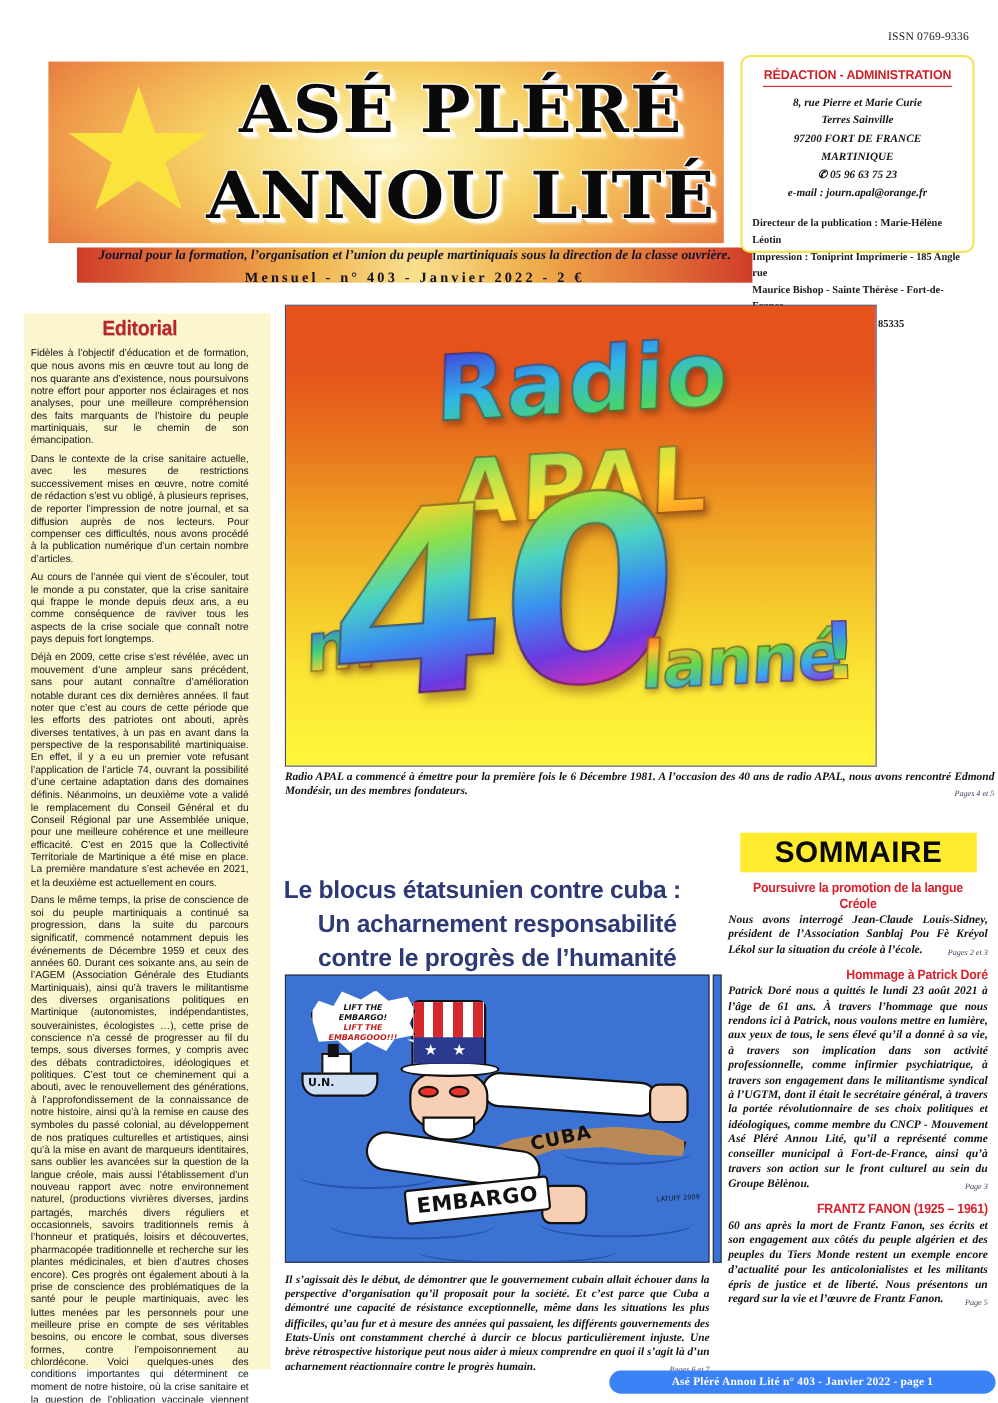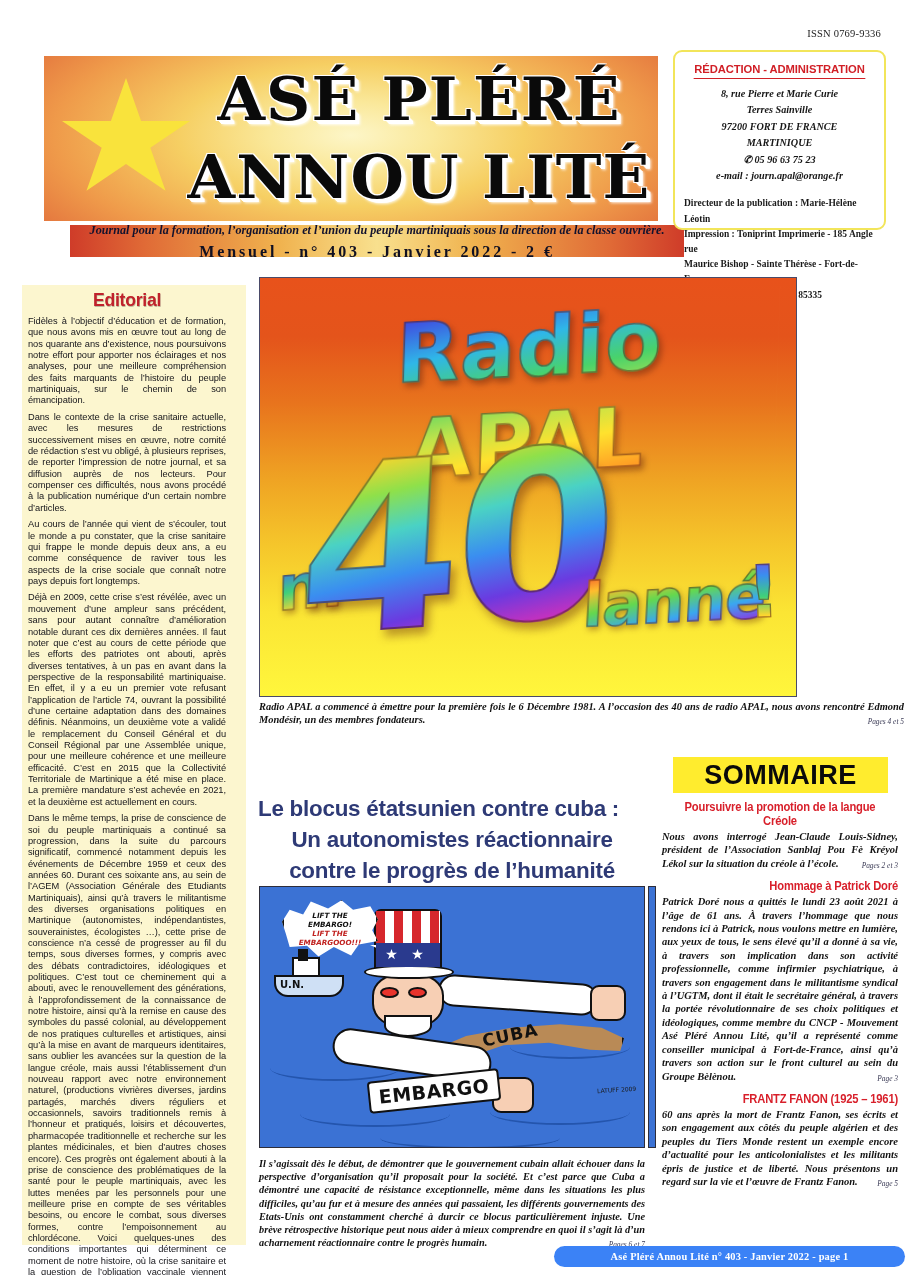--- a/index.html
+++ b/index.html
@@ -72,21 +72,21 @@
     margin-left: 26px;
   }
   .subbar-line1 {
     font-family: "Liberation Serif", serif;
     font-style: italic; font-weight: 700;
     font-size: 12.2px; color: #12122e;
     white-space: nowrap;
   }
   .subbar-line2 {
     font-family: "Liberation Serif", serif;
-    font-weight: 700; font-size: 16px;
+    font-weight: 700; font-size: 13px;
     color: #101022; letter-spacing: 2.9px;
     margin-top: 5px; white-space: nowrap;
   }
 
   
   .redbox {
     position: absolute; left: 673px; top: 50px;
     width: 213px; height: 180px;
     border: 2px solid #f2e55a;
     border-radius: 9px;
@@ -446,21 +446,21 @@
     <div class="apal-lanne">lanné</div>
     <div class="apal-bang">!</div>
   </div>
   <div class="apal-cap">
     <span>Radio APAL a commencé à émettre pour la première fois le 6 Décembre 1981. A l’occasion des 40 ans de radio APAL, nous avons rencontré Edmond Mondésir, un des membres fondateurs.</span>
     <span class="pg-ref">Pages 4 et 5</span>
   </div>
 
   <div class="headline">
     <div class="hl-l1">Le blocus étatsunien contre cuba :</div>
-    <div class="hl-l2">Un autonomistes réactionnaire</div>
+    <div class="hl-l2">Un acharnement responsabilité</div>
     <div class="hl-l3">contre le progrès de l’humanité</div>
   </div>
 
   <div class="cartoon">
     <div class="c-wave" style="left:10px;  top:168px; width:130px; height:26px;"></div>
     <div class="c-wave" style="left:250px; top:148px; width:120px; height:24px;"></div>
     <div class="c-wave" style="left:40px;  top:214px; width:150px; height:26px;"></div>
     <div class="c-wave" style="left:230px; top:212px; width:140px; height:26px;"></div>
     <div class="c-wave" style="left:120px; top:240px; width:180px; height:22px;"></div>
 

